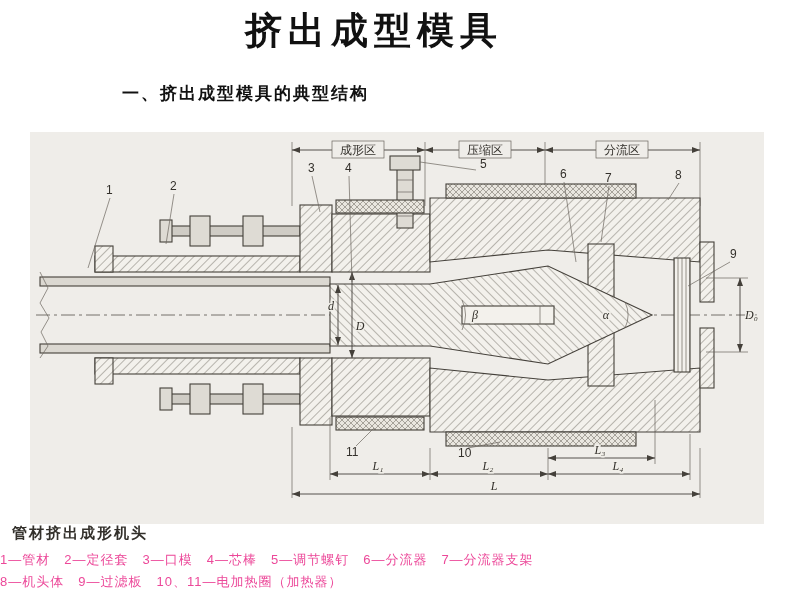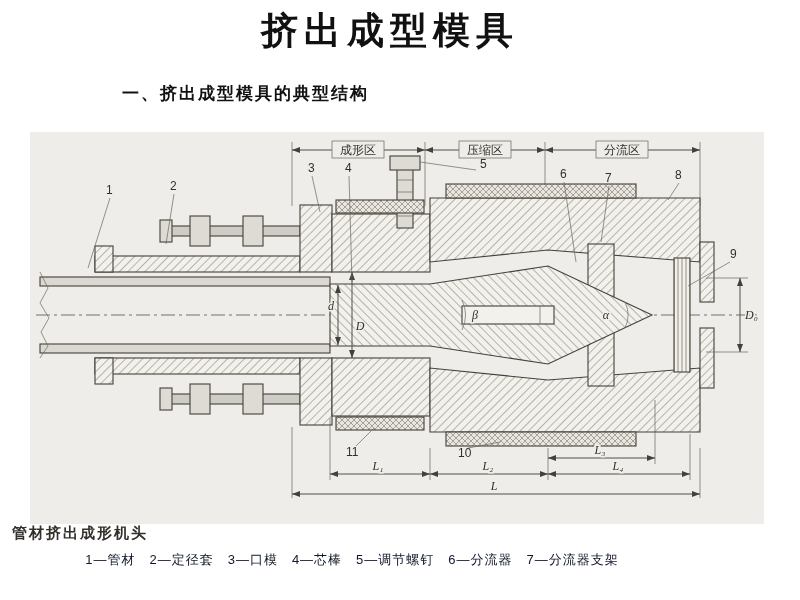--- a/index.html
+++ b/index.html
@@ -1,24 +1,24 @@
 <!DOCTYPE html>
 <html><head>
 <meta charset="utf-8">
 <style>
   html,body{margin:0;padding:0;background:#fff;}
   #slide{position:relative;width:800px;height:600px;background:#ffffff;overflow:hidden;
          font-family:"Liberation Sans",sans-serif;color:#1c1b19;}
   .title{position:absolute;top:6px;left:0;width:748px;text-align:center;
-         font-family:"Liberation Serif",serif;font-size:37px;font-weight:700;letter-spacing:6px;color:#111;padding-left:16px;}
+         font-family:"Liberation Serif",serif;font-size:37px;font-weight:700;letter-spacing:6px;color:#111;}
   .subtitle{position:absolute;top:82px;left:122px;
          font-family:"Liberation Serif",serif;font-size:17px;font-weight:700;letter-spacing:2px;color:#111;}
   .caption{position:absolute;top:524px;left:0;width:800px;text-align:left;
          font-size:15px;font-weight:700;color:#33302b;letter-spacing:2px;margin-left:12px;}
-  .legend{position:absolute;left:0;width:704px;text-align:center;font-size:13px;color:#0f172a;letter-spacing:1px;}
+  .legend{position:absolute;left:0;width:704px;font-size:13px;color:#ec4899;letter-spacing:1px;}
   .legend1{top:551px;}
   .legend2{top:573px;}
   svg{position:absolute;top:0;left:0;}
   .ol{stroke:#44403a;stroke-width:1.1;}
   .thin{stroke:#6b665e;stroke-width:0.7;fill:none;}
   .dim{stroke:#44403a;stroke-width:0.9;fill:none;marker-start:url(#as);marker-end:url(#ae);}
   .lab{font:12px "Liberation Sans",sans-serif;fill:#33302b;}
   .dimlab{font:italic 12px "Liberation Serif",serif;fill:#33302b;paint-order:stroke;stroke:#f1efe9;stroke-width:3px;}
   .num{font:12px "Liberation Sans",sans-serif;fill:#33302b;}
 </style>
@@ -210,14 +210,15 @@
       <text class="num" x="605" y="182">7</text>
       <text class="num" x="675" y="179">8</text>
       <text class="num" x="730" y="258">9</text>
       <text class="num" x="458" y="457">10</text>
       <text class="num" x="346" y="456">11</text>
     </g>
   </svg>
 
   <div class="caption">管材挤出成形机头</div>
   <div class="legend legend1">1—管材　2—定径套　3—口模　4—芯棒　5—调节螺钉　6—分流器　7—分流器支架</div>
+  <div class="legend legend2">8—机头体　9—过滤板　10、11—电加热圈（加热器）</div>
 
 </div>
 
 </body></html>

